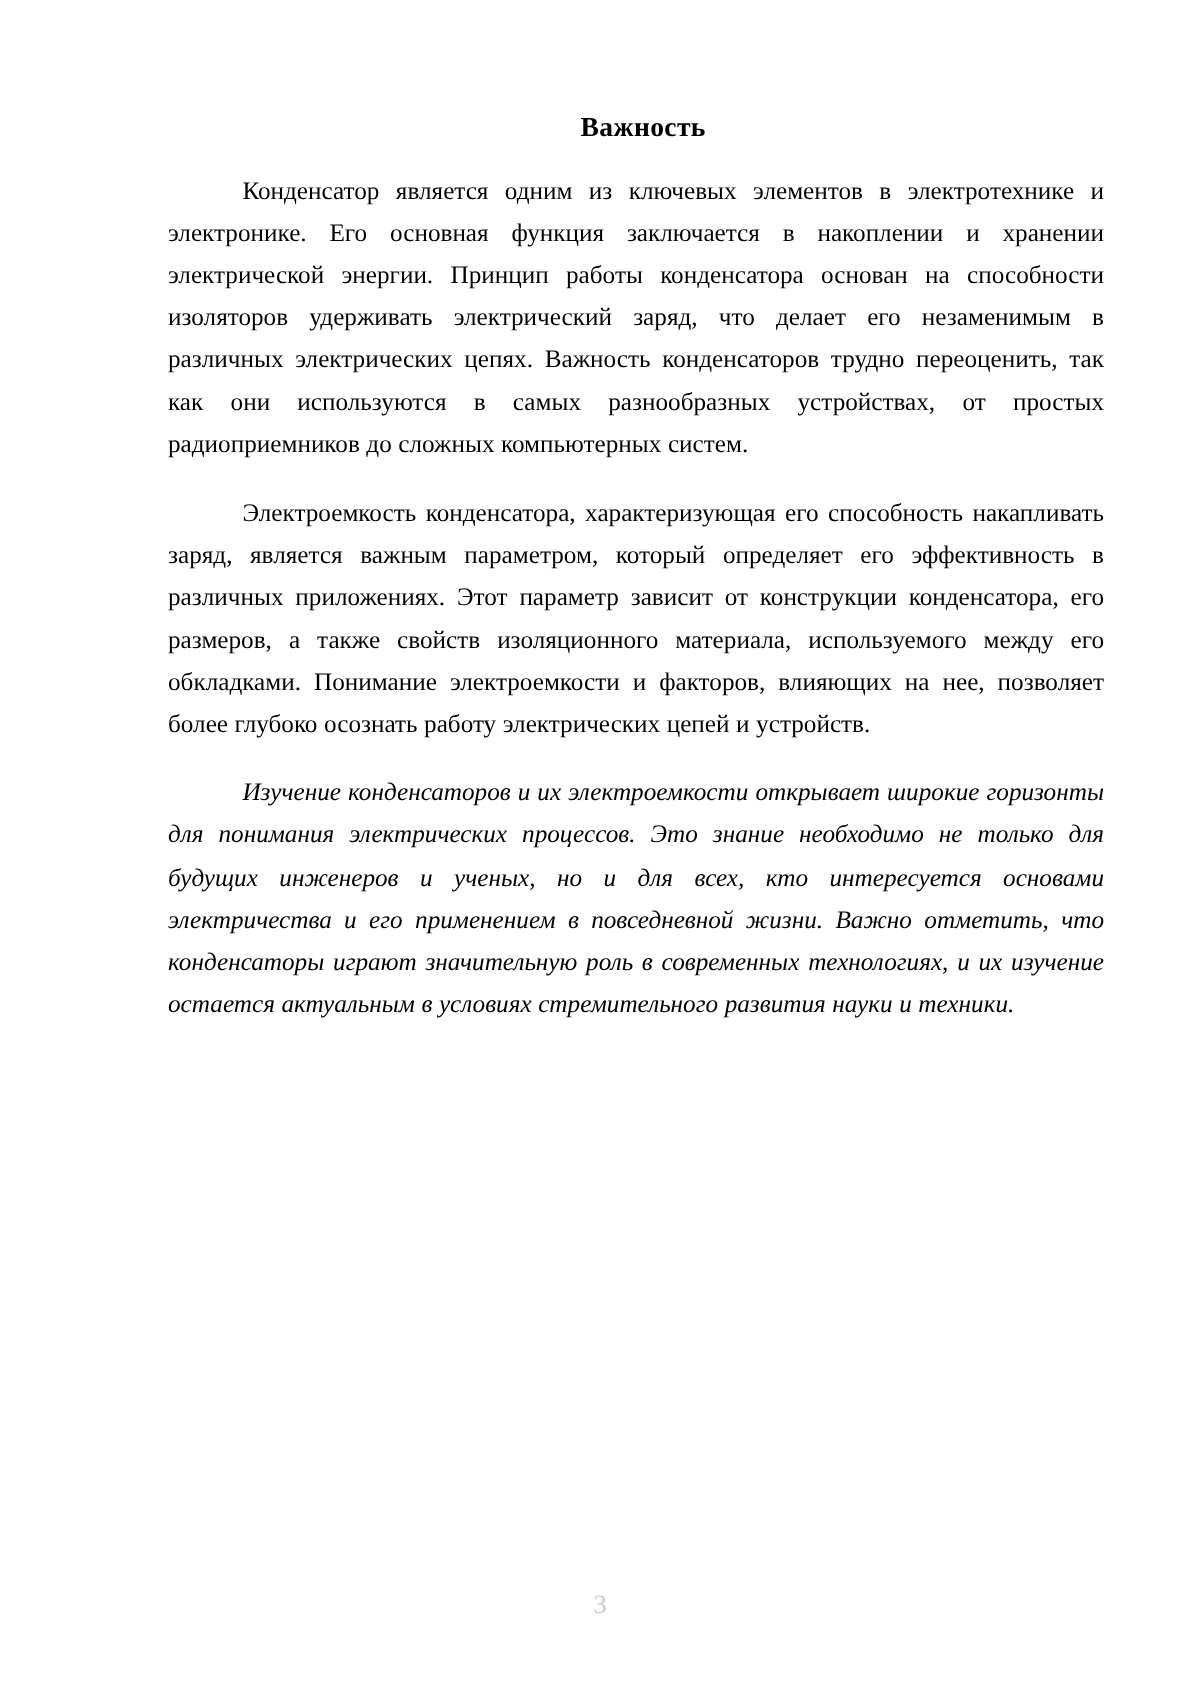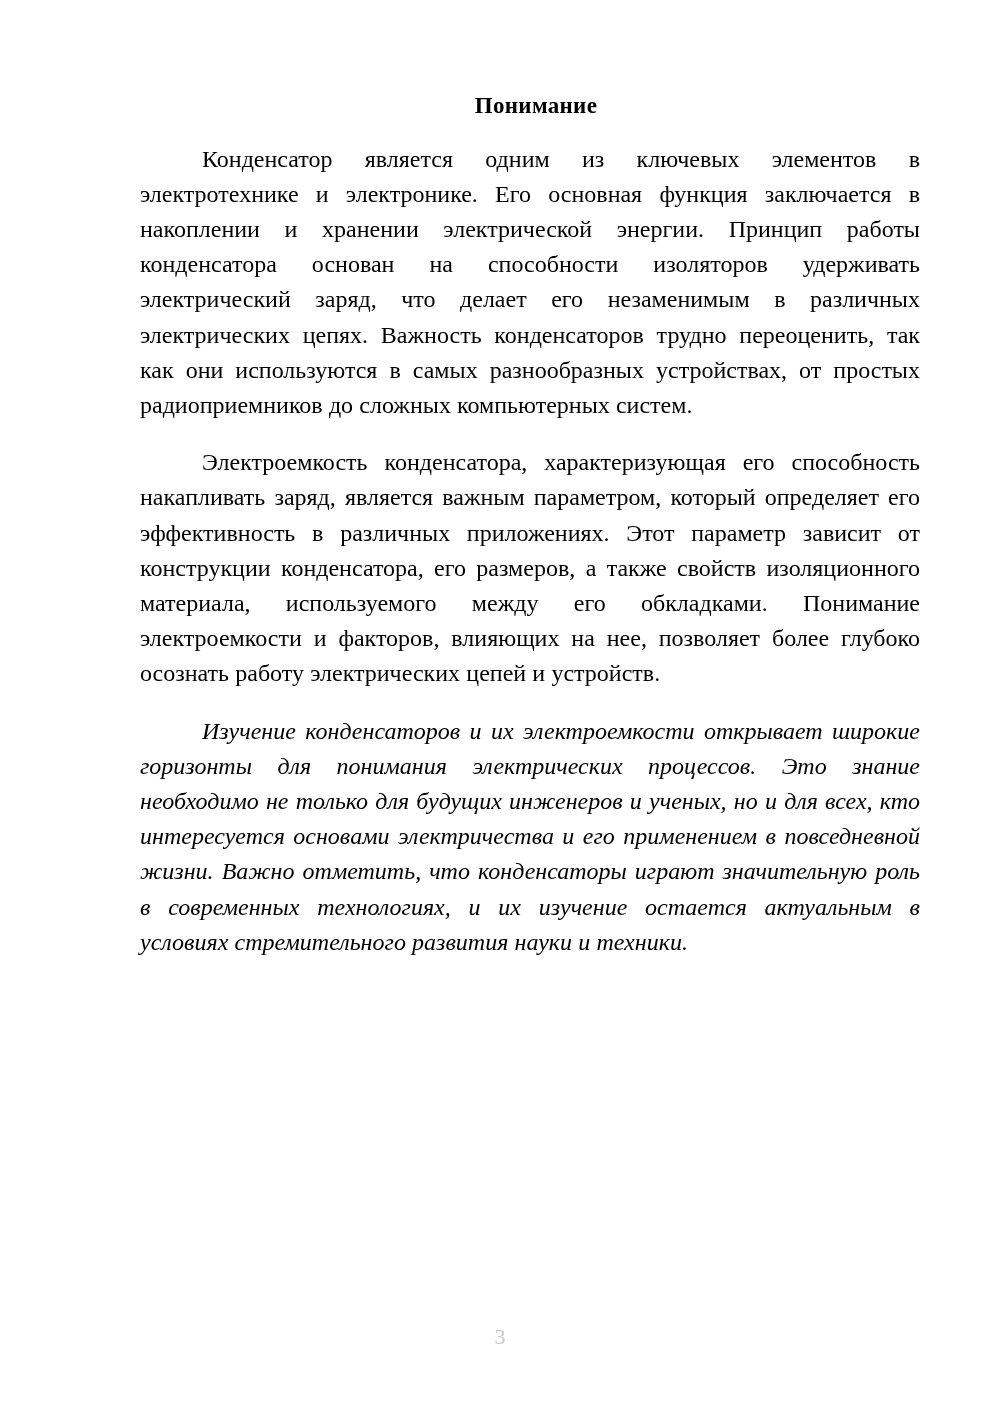--- a/index.html
+++ b/index.html
@@ -36,21 +36,21 @@
   .doc-title {
     font-size: 23px;
     font-weight: bold;
     text-align: center;
     letter-spacing: 0.3px;
     margin: 0 0 22px 0;
     line-height: 1.2;
   }
 
   .para {
-    font-size: 24px;
+    font-size: 21px;
     line-height: 35.2px;
     text-align: justify;
     text-justify: inter-word;
     text-indent: 62px;
     margin: 0 12px 22px 0;
     hyphens: none;
     word-spacing: 0.2px;
   }
 
   .para:last-child {
@@ -69,21 +69,21 @@
     font-family: "Liberation Serif", "DejaVu Serif", serif;
   }
 </style>
 </head>
 <body>
 
 <div class="page">
 
   <div class="content">
 
-    <h1 class="doc-title">Понимание</h1>
+    <h1 class="doc-title">Важность</h1>
 
     <p class="para">Конденсатор является одним из ключевых элементов в электротехнике и электронике. Его основная функция заключается в накоплении и хранении электрической энергии. Принцип работы конденсатора основан на способности изоляторов удерживать электрический заряд, что делает его незаменимым в различных электрических цепях. Важность конденсаторов трудно переоценить, так как они используются в самых разнообразных устройствах, от простых радиоприемников до сложных компьютерных систем.</p>
 
     <p class="para">Электроемкость конденсатора, характеризующая его способность накапливать заряд, является важным параметром, который определяет его эффективность в различных приложениях. Этот параметр зависит от конструкции конденсатора, его размеров, а также свойств изоляционного материала, используемого между его обкладками. Понимание электроемкости и факторов, влияющих на нее, позволяет более глубоко осознать работу электрических цепей и устройств.</p>
 
     <p class="para">Изучение конденсаторов и их электроемкости открывает широкие горизонты для понимания электрических процессов. Это знание необходимо не только для будущих инженеров и ученых, но и для всех, кто интересуется основами электричества и его применением в повседневной жизни. Важно отметить, что конденсаторы играют значительную роль в современных технологиях, и их изучение остается актуальным в условиях стремительного развития науки и техники.</p>
 
   </div>
 
   <div class="page-number">3</div>

